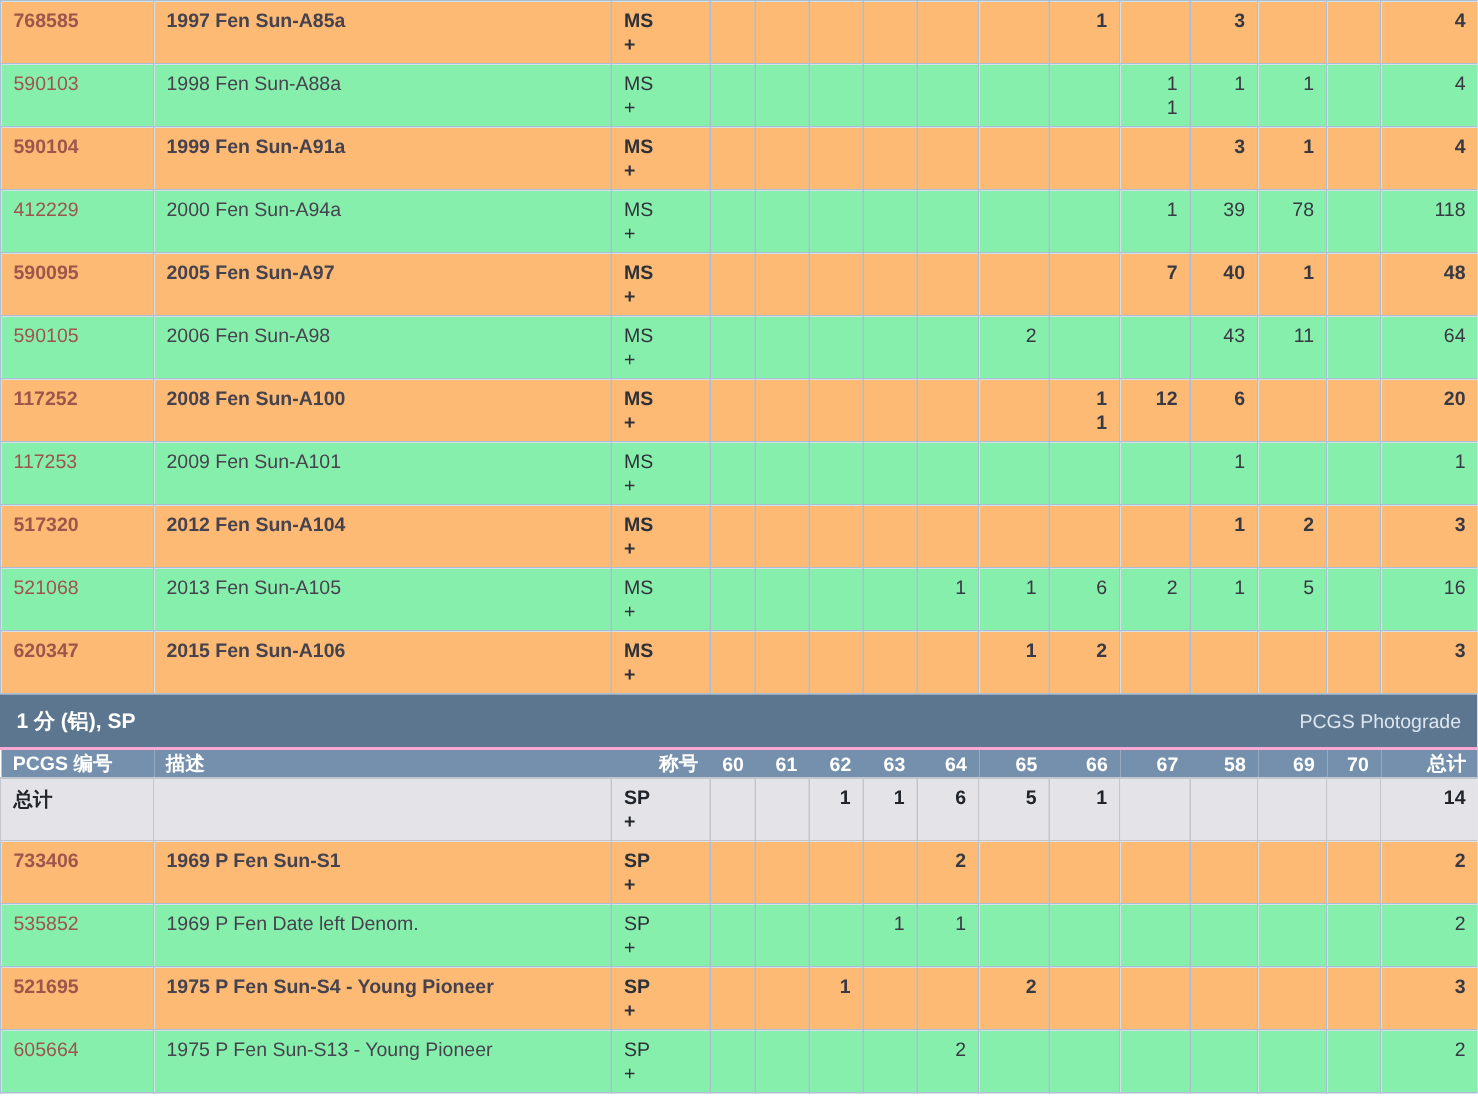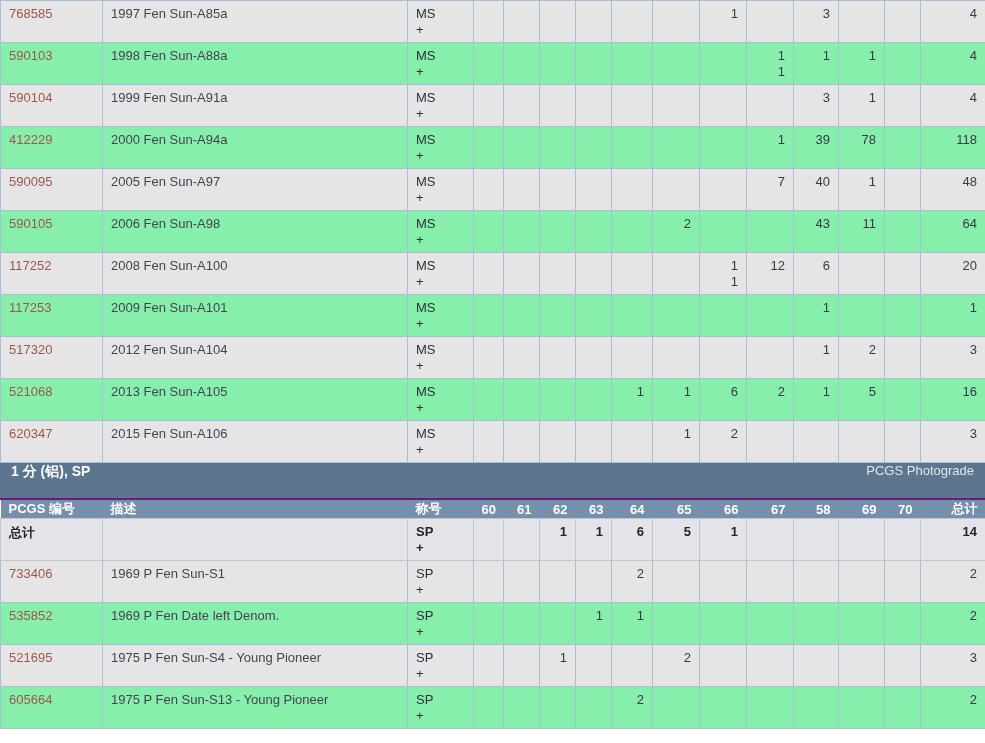--- a/index.html
+++ b/index.html
@@ -8,47 +8,47 @@
 
   table.pop { border-collapse:collapse; table-layout:fixed; width:985px; }
   table.pop td {
     border:1px solid #aabfd3;
     padding:5px 8px 0 8px;
     vertical-align:top;
     font-size:13px;
     height:42px;
     overflow:hidden;
   }
-  tr.row-blue  { background:#e5e5e5; }
+  tr.row-blue  { background:#fdba74;font-weight:bold; }
   tr.row-white { background:#86efac; }
   tr.row-totals{ background:#e4e4e8; font-weight:bold; }
   tr.row-totals td { border-color:#c3c6cd; color:#22242c; }
 
   .c-pcgs { color:#22242c; }
   a.pcgs-link { color:#9e564c; text-decoration:none; }
   .c-desc { color:#46434e; }
   .c-desig { text-align:left; color:#2e3138; }
   .c-num { text-align:right; color:#393944; }
   .line { height:16px; line-height:16px; }
 
   .band {
     width:985px; height:37px; background:#5c7690;
-    border-bottom:2px solid #701a75;
-    display:flex; align-items:flex-start; justify-content:space-between;
+    border-bottom:2px solid #f9a8d4;
+    display:flex; align-items:center; justify-content:space-between;
     padding:0 11px;
   }
   .band-title { color:#ffffff; font-weight:bold; font-size:14px; }
   .band-link  { color:#dde6ee; font-size:13px; text-decoration:none; }
 
   thead tr.head th {
     background:#7490ac; color:#ffffff; font-weight:bold;
     font-size:13px; height:16px; padding:0 8px; border:0;
     vertical-align:middle; white-space:nowrap;
   }
-  .t-left { text-align:left; } .t-center { text-align:left; } .t-right { text-align:right; }
+  .t-left { text-align:left; } .t-center { text-align:right; } .t-right { text-align:right; }
 
   .watermark {
     position:absolute; top:701px; right:7px;
     font-size:30px; font-weight:bold; color:#f8a74c; opacity:0.85;
     white-space:nowrap; letter-spacing:-1px; pointer-events:none;
   }
 </style>
 </head>
 <body>
 

